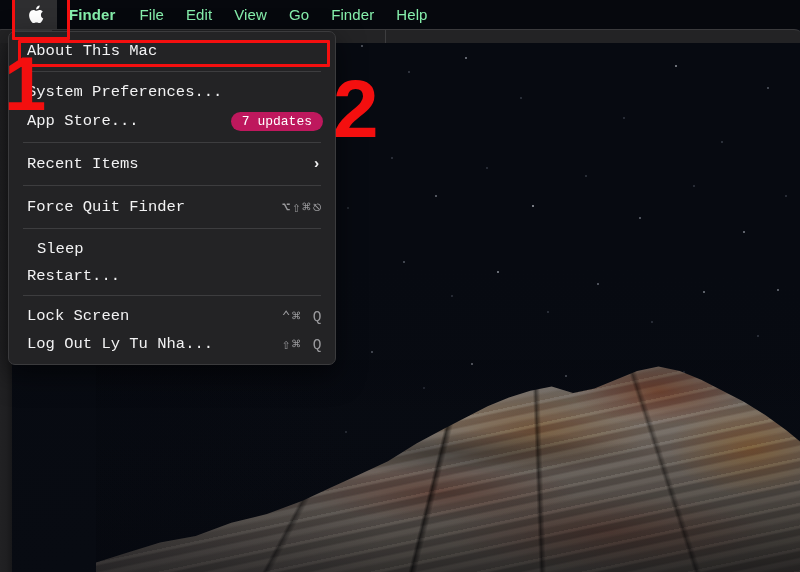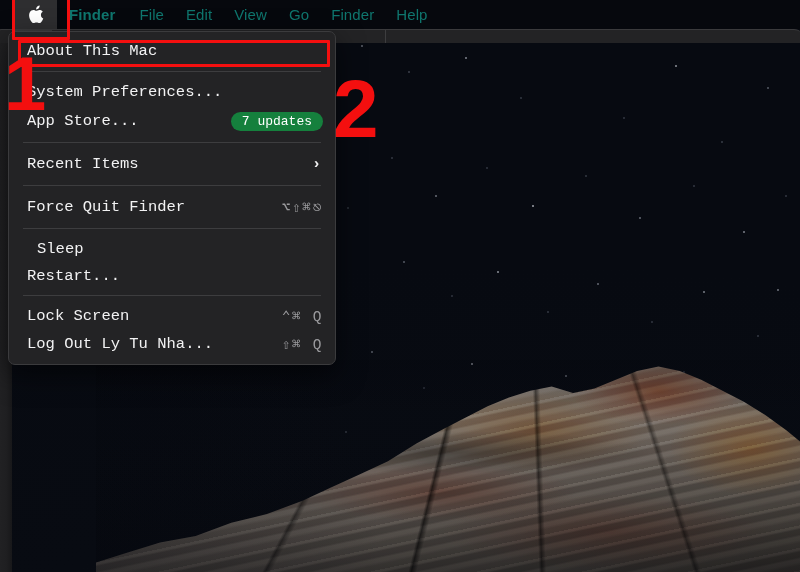--- a/index.html
+++ b/index.html
@@ -194,21 +194,21 @@
     padding-left: 13px;
     color: #fff;
     z-index: 20;
   }
   .mb-item {
     font-size: 15px;
     line-height: 29px;
     padding: 0 11px;
     height: 29px;
     white-space: nowrap;
-    color: #0f766e;
+    color: #86efac;
     letter-spacing: .1px;
   }
   .mb-item.bold { font-weight: 700; padding-left: 12px; padding-right: 13px; }
   #apple-menu-item {
     display: flex;
     align-items: center;
     justify-content: center;
     width: 44px;
     height: 29px;
     padding: 0;
@@ -254,21 +254,21 @@
     margin: 6px 14px 6px 14px;
   }
   .chevron {
     color: #f2f2f3;
     font-size: 15px;
     font-weight: 700;
     flex: 0 0 auto;
     margin-right: 2px;
   }
   .badge {
-    background: #15803d;
+    background: #be185d;
     color: #ffffff;
     font-size: 13px;
     line-height: 19px;
     height: 19px;
     border-radius: 10px;
     padding: 0 11px;
     flex: 0 0 auto;
   }
 
   

